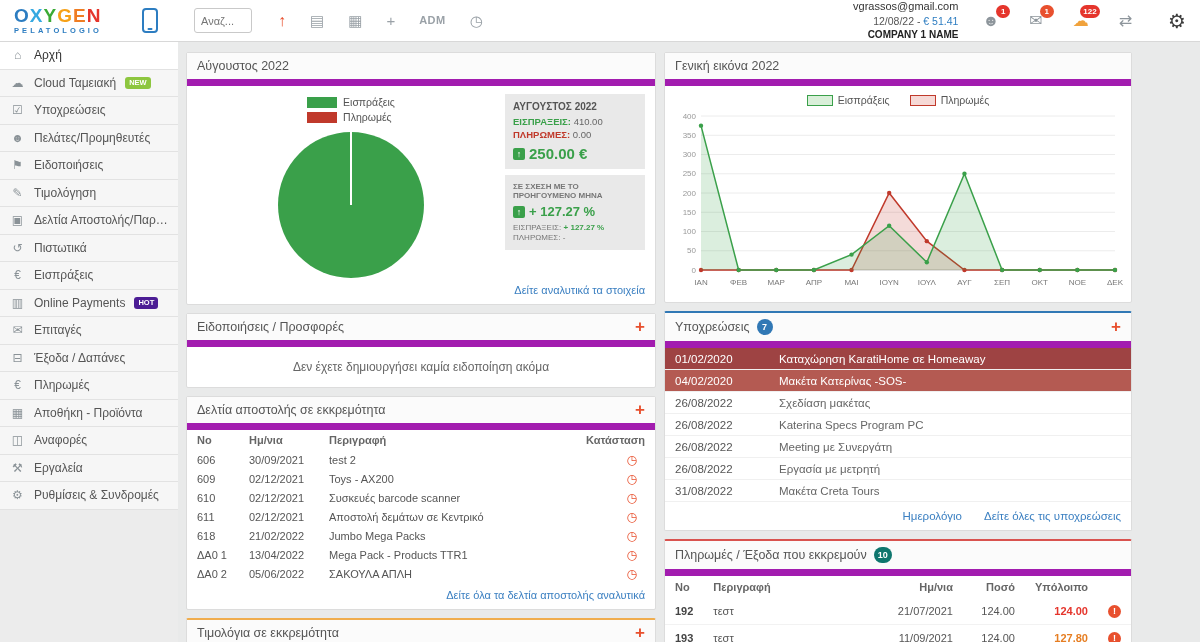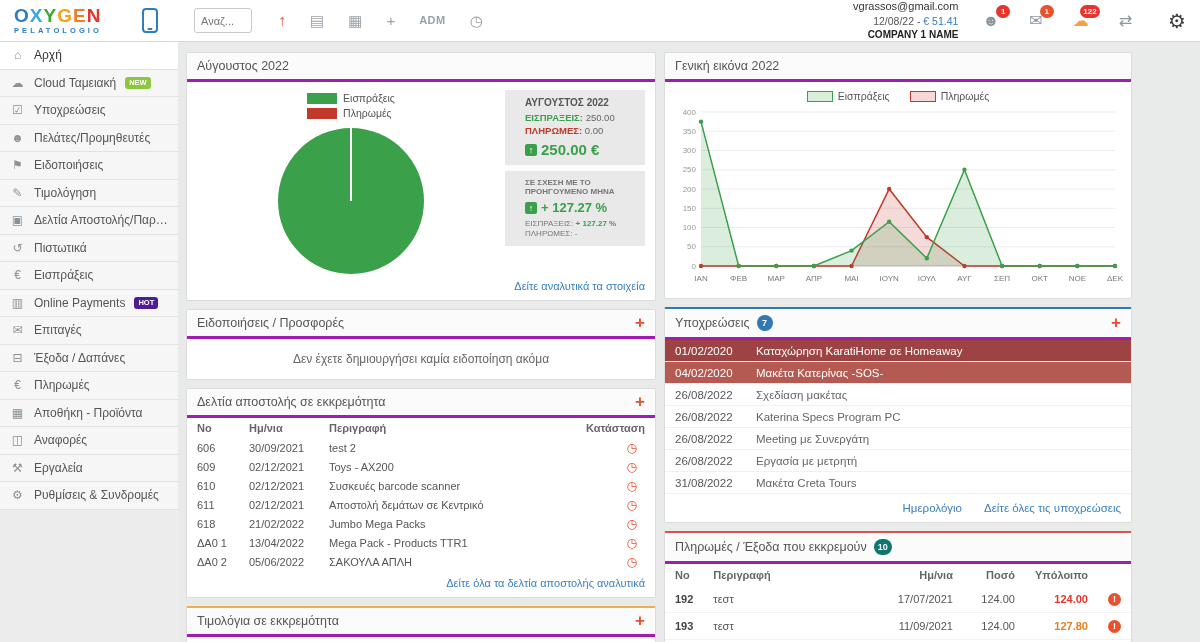--- a/index.html
+++ b/index.html
@@ -37,39 +37,39 @@
   .side-label{white-space:nowrap;overflow:hidden;text-overflow:ellipsis;}
   .side-badge{font-size:7.5px;color:#fff;font-weight:bold;padding:1.5px 4px;border-radius:3px;flex-shrink:0;}
   .side-badge:empty{display:none;}
 
   
   .main{position:absolute;top:42px;left:178px;width:1022px;height:600px;overflow:hidden;padding:10px 8px 0;display:flex;gap:8px;align-items:flex-start;}
   .col{display:flex;flex-direction:column;gap:8px;}
   .col-left{width:470px;}
   .col-right{width:468px;}
   .card{background:#fff;border:1px solid #dcdcdc;border-radius:2px;width:100%;}
-  .card-head{display:flex;align-items:center;padding:6px 10px;background:#fbfbfb;border-bottom:3px solid #a21caf;}
+  .card-head{display:flex;align-items:center;padding:6px 10px;background:#fbfbfb;border-bottom:7px solid #a21caf;}
   .card-title{font-size:12.5px;color:#555;}
   .plus-btn{margin-left:auto;color:#e8502e;font-size:17px;font-weight:bold;line-height:14px;cursor:pointer;}
   .card-link{padding:6px 10px 8px;text-align:right;font-size:11px;color:#3a7fc1;cursor:pointer;}
   .count-badge{margin-left:7px;color:#fff;font-size:9px;min-width:16px;height:16px;line-height:16px;border-radius:8px;text-align:center;padding:0 4px;font-weight:bold;}
   .count-badge.blue{background:#3178b5;}
   .count-badge.red{background:#0f766e;}
 
   
   .month-body{display:flex;padding:8px 10px 0;}
   .pie-zone{flex:1;display:flex;flex-direction:column;align-items:center;}
   .pie-legend{margin:2px 0;}
   .pl-item{display:flex;align-items:center;gap:6px;margin-bottom:3px;}
   .pl-box{width:30px;height:11px;display:inline-block;}
   .pl-label{font-size:10.5px;color:#555;}
   .pie{width:146px;height:146px;border-radius:50%;position:relative;margin-top:4px;}
   .pie-line{position:absolute;left:calc(50% - 1px);top:0;width:2px;height:50%;background:#fff;}
   .month-panel{width:140px;display:flex;flex-direction:column;gap:6px;}
-  .mp-box{background:#e9e9e9;padding:7px 20px;}
+  .mp-box{background:#e9e9e9;padding:7px 8px;}
   .mp-head{font-size:10px;font-weight:bold;color:#555;margin-bottom:4px;}
   .mp-line{font-size:9.5px;color:#666;margin-bottom:2px;}
   .green-label{color:#3aa04a;font-weight:bold;}
   .red-label{color:#c0392b;font-weight:bold;}
   .mp-net{font-size:15px;font-weight:bold;color:#3aa04a;margin-top:5px;display:flex;align-items:center;gap:4px;}
   .up-box{background:#3aa04a;color:#fff;font-size:9px;width:12px;height:12px;line-height:12px;text-align:center;border-radius:2px;display:inline-block;font-weight:bold;flex-shrink:0;}
   .mp-sub{font-size:8px;font-weight:bold;color:#777;margin-bottom:4px;}
   .mp-pct{font-size:13px;font-weight:bold;color:#3aa04a;display:flex;align-items:center;gap:4px;margin-bottom:4px;}
   .mp-tiny{font-size:8px;color:#777;margin-bottom:1px;}
   .green-text{color:#3aa04a;font-weight:bold;}
@@ -87,21 +87,21 @@
   .delivery-table td:nth-child(4){text-align:right;padding-right:18px;}
   .clock-icon{color:#e8502e;font-size:12px;}
   .invoices-table th:nth-child(1){width:40px;}
   .invoices-table th:nth-child(3){width:80px;text-align:right;}
   .invoices-table th:nth-child(4){width:66px;text-align:right;}
   .invoices-table th:nth-child(5){width:70px;text-align:right;}
 
   
   .obligations-card{border-top:2px solid #3178b5;}
   .obl-row{display:flex;padding:4px 10px;font-size:11.5px;border-bottom:1px solid #f0f0f0;align-items:center;min-height:22px;cursor:pointer;}
-  .obl-date{width:81px;color:#555;flex-shrink:0;}
+  .obl-date{width:104px;color:#555;flex-shrink:0;}
   .obl-desc{color:#666;}
   .obl-row.overdue .obl-date,.obl-row.overdue .obl-desc{color:#fff;}
   .obl-links{display:flex;justify-content:flex-end;gap:22px;padding:8px 10px;font-size:11.5px;}
   .link{color:#3a7fc1;cursor:pointer;}
 
   
   .payments-card{border-top:2px solid #d9534f;}
   .payments-table th{padding:5px 10px;}
   .payments-table td{padding:6px 10px;border-bottom:1px solid #f2f2f2;}
   .payments-table th:nth-child(1){width:38px;}
@@ -297,21 +297,21 @@
                 <span class="pl-label" data-name="legend-label">Πληρωμές</span>
               </div>
             </div>
           <div class="pie" id="pie-chart" data-name="month-pie-chart" style="background: rgb(58, 160, 74);">
               <div class="pie-line" data-name="pie-divider"></div>
             </div>
         </div>
         <div class="month-panel" data-name="month-summary-panel">
           <div class="mp-box" data-name="month-totals-box">
             <div class="mp-head" data-name="month-heading">ΑΥΓΟΥΣΤΟΣ 2022</div>
-            <div class="mp-line" data-name="receipts-line"><span class="green-label">ΕΙΣΠΡΑΞΕΙΣ:</span> <span>250.00</span></div>
+            <div class="mp-line" data-name="receipts-line"><span class="green-label">ΕΙΣΠΡΑΞΕΙΣ:</span> <span>410.00</span></div>
             <div class="mp-line" data-name="payments-line"><span class="red-label">ΠΛΗΡΩΜΕΣ:</span> <span>0.00</span></div>
             <div class="mp-net" data-name="net-amount">
                 <span class="up-box" data-name="up-arrow-icon">↑</span>
                 <span>250.00 €</span>
               </div>
           </div>
           <div class="mp-box" data-name="month-comparison-box">
             <div class="mp-sub" data-name="comparison-heading">ΣΕ ΣΧΕΣΗ ΜΕ ΤΟ ΠΡΟΗΓΟΥΜΕΝΟ ΜΗΝΑ</div>
             <div class="mp-pct" data-name="comparison-total">
                 <span class="up-box" data-name="up-arrow-icon">↑</span>
@@ -567,21 +567,21 @@
             <th data-name="column-header">Ποσό</th>
             <th data-name="column-header">Υπόλοιπο</th>
             <th data-name="column-header-empty"></th>
           </tr>
         </thead>
         <tbody>
 
             <tr data-name="payment-row">
               <td class="pay-no" data-name="payment-no">192</td>
               <td data-name="payment-desc">τεστ</td>
-              <td data-name="payment-date">17/07/2021</td>
+              <td data-name="payment-date">21/07/2021</td>
               <td data-name="payment-amount">124.00</td>
               <td class="pay-balance" data-name="payment-balance" style="color: rgb(229, 53, 44);">124.00</td>
               <td data-name="payment-warning-cell"><span class="warn-icon" data-name="overdue-warning-icon">!</span></td>
             </tr>
 
             <tr data-name="payment-row">
               <td class="pay-no" data-name="payment-no">193</td>
               <td data-name="payment-desc">τεστ</td>
               <td data-name="payment-date">11/09/2021</td>
               <td data-name="payment-amount">124.00</td>

